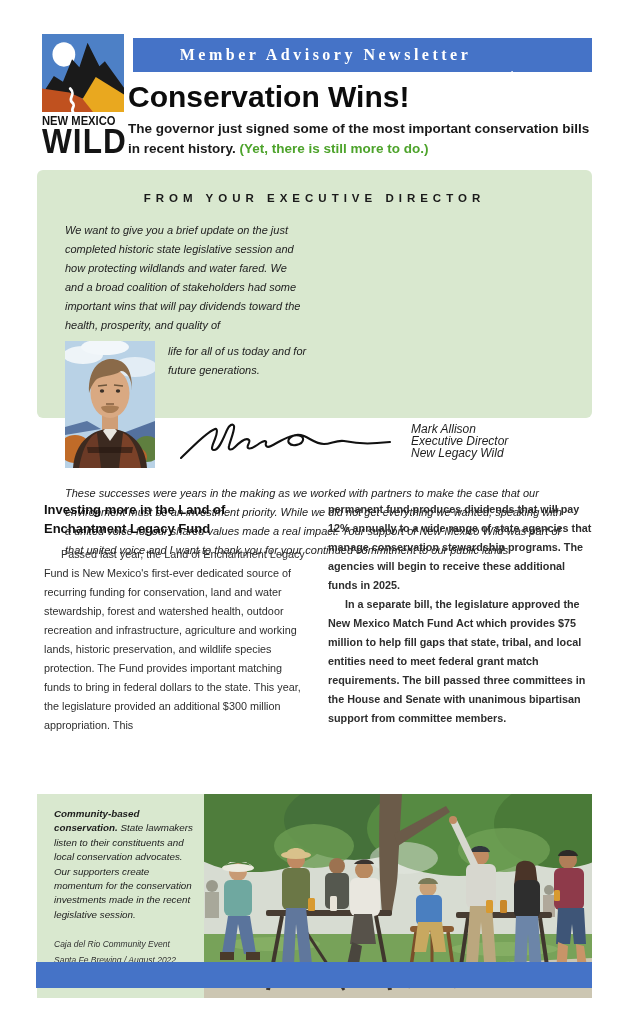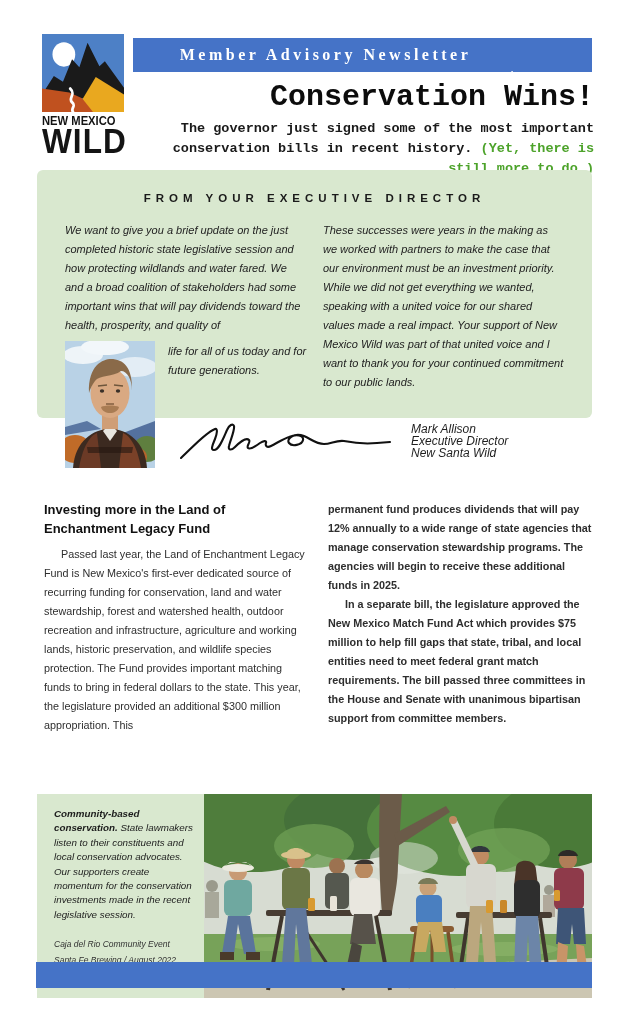--- a/index.html
+++ b/index.html
@@ -16,29 +16,29 @@
   .logo-block{position:absolute;left:42px;top:34px;width:86px;}
   .logo-art{width:82px;height:78px;display:block;}
   .logo-line1{font-size:11px;font-weight:800;letter-spacing:0px;color:#141414;margin-top:2px;transform:scale(1.02,1.1);transform-origin:left top;white-space:nowrap;}
   .logo-line2{font-size:31px;font-weight:800;color:#141414;line-height:27px;letter-spacing:1px;transform:scale(1.02,1.12);transform-origin:left top;}
 
   .title-bar{position:absolute;left:133px;top:38px;width:459px;height:34px;background:var(--header-blue);
     display:flex;align-items:center;justify-content:center;padding:0 14px 0 22px;}
   .title-bar .nl-title{font-family:"Liberation Serif",serif;font-weight:700;font-size:16px;letter-spacing:3.5px;color:#ffffff;white-space:nowrap;}
   .title-bar .nl-date{font-size:14px;color:#ffffff;white-space:nowrap;padding-left:8px;margin-top:44px;}
 
-  .headline-area{position:absolute;left:128px;top:80px;width:466px;text-align:right;font-family:Liberation Mono, monospace;}
+  .headline-area{position:absolute;left:128px;top:80px;width:466px;text-align:left;}
   .headline{font-size:30px;font-weight:800;color:#0c0c0c;line-height:34px;letter-spacing:0px;}
   .subhead{margin-top:5px;font-size:13.5px;font-weight:700;color:#1a1a1a;line-height:20px;}
   .subhead .green{color:var(--accent-green);}
 
   
   .exec-box{position:absolute;left:37px;top:170px;width:555px;height:248px;background:var(--box-green);padding:22px 28px 0 28px;border-radius:6px;}
   .exec-heading{text-align:center;font-size:11.5px;font-weight:800;letter-spacing:5px;color:#1a1a1a;}
-  .exec-cols{display:flex;gap:16px;margin-top:17px;}
+  .exec-cols{display:flex;gap:16px;margin-top:17px;flex-direction:column;}
   .exec-col-left{width:242px;flex:0 0 242px;}
   .exec-col-right{flex:1;}
   .italic-text{font-style:italic;font-size:11px;line-height:19px;color:#222222;}
   .photo-row{display:flex;margin-top:6px;}
   .portrait{width:90px;height:127px;flex:0 0 90px;}
   .portrait svg{width:90px;height:127px;display:block;}
   .photo-row .p2{padding-left:13px;padding-top:1px;}
   .signature-row{position:absolute;left:140px;top:243px;display:flex;align-items:center;}
   .signature-svg{width:218px;height:50px;display:block;}
   .signer{margin-left:16px;font-style:italic;font-size:12px;line-height:12px;color:#1f1f1f;padding-top:6px;}
@@ -132,21 +132,21 @@
         <p class="italic-text">These successes were years in the making as we worked with partners to make the case that our environment must be an investment priority. While we did not get everything we wanted, speaking with a united voice for our shared values made a real impact. Your support of New Mexico Wild was part of that united voice and I want to thank you for your continued commitment to our public lands.</p>
       </div>
     </div>
     <div class="signature-row">
       <svg class="signature-svg" viewBox="0 0 218 50">
         <path d="M4,45 C16,34 28,20 38,16 C41,15 40,21 38,26 C36,31 33,37 37,37 C42,37 46,26 50,17 C52,12 56,10 57,13 C58,17 53,28 52,33 C51,37 54,38 58,34 C63,29 69,24 72,27 C74,29 69,33 71,35 C73,37 79,33 83,30 C86,28 90,27 89,30 C88,33 90,35 94,33 C100,30 106,26 112,24 C119,21 127,22 126,27 C125,32 115,34 112,30 C109,26 117,19 127,23 C134,26 139,31 147,31 C154,31 159,27 167,28 C177,30 190,31 200,30 L213,29" fill="none" stroke="#111111" stroke-width="2.1" stroke-linecap="round"></path>
       </svg>
       <div class="signer">
         <div>Mark Allison</div>
         <div>Executive Director</div>
-        <div>New Santa Wild</div>
+        <div>New Legacy Wild</div>
       </div>
     </div>
   </div>
 
   <div class="article">
     <div class="article-col-left">
       <h2>Investing more in the Land of Enchantment Legacy Fund</h2>
       <p class="indent">Passed last year, the Land of Enchantment Legacy Fund is New Mexico's first-ever dedicated source of recurring funding for conservation, land and water stewardship, forest and watershed health, outdoor recreation and infrastructure, agriculture and working lands, historic preservation, and wildlife species protection. The Fund provides important matching funds to bring in federal dollars to the state. This year, the legislature provided an additional $300 million appropriation. This</p>
     </div>
     <div class="article-col-right">

